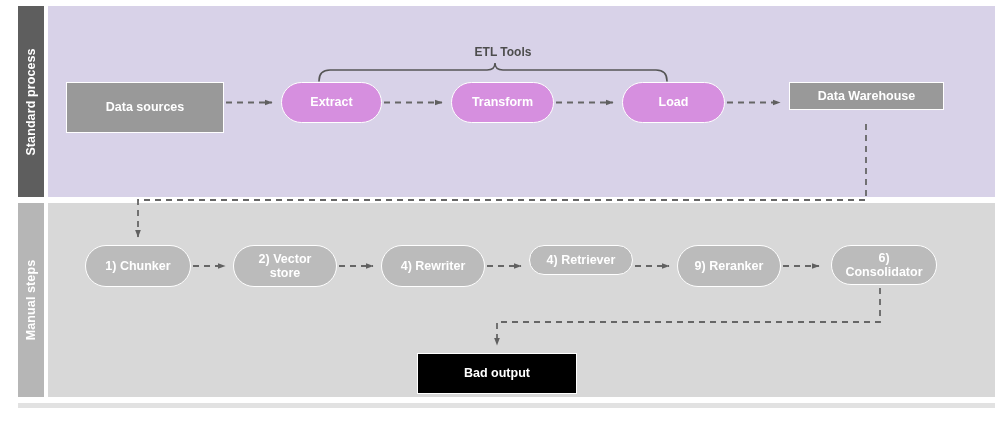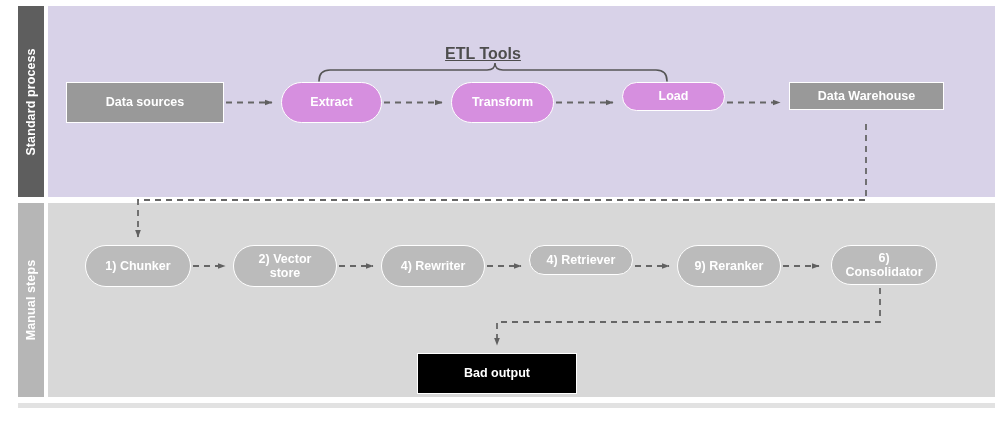--- a/index.html
+++ b/index.html
@@ -89,27 +89,26 @@
     position: absolute;
     left: 0; top: 0;
     width: 1003px; height: 430px;
     z-index: 4;
     pointer-events: none;
   }
 
   
   #etl-label {
     position: absolute;
-    left: 388px; top: 45px; width: 190px;
+    left: 408px; top: 45px; width: 190px;
     text-align: center;
-    font-size: 16px;
+    font-size: 12px;
     font-weight: bold;
     color: #4d4d4d;
     z-index: 6;
-    text-decoration: underline;
   }
 </style>
 </head>
 <body>
 
 <div id="canvas">
 
   <div class="lane-header" id="lane-top-header">
     <span>Standard process</span>
   </div>
@@ -146,33 +145,33 @@
       <path d="M880,288 L880,322 L497,322 L497,345" marker-end="url(#ah)"></path>
     </g>
 
     <g stroke="#555555" stroke-width="1.6" fill="none" stroke-linecap="round">
       <path d="M319,81 Q319,70 330,70 L487,70 Q495,70 495,63 Q495,70 503,70 L656,70 Q667,70 667,81"></path>
     </g>
   </svg>
 
   <div id="etl-label">ETL Tools</div>
 
-  <div class="node rect n-gray" style="left:66px; top:82px; width:158px; height:41px;">
+  <div class="node rect n-gray" style="left:66px; top:82px; width:158px; height:51px;">
     <span>Data sources</span>
   </div>
 
   <div class="node pill n-purple" style="left:451px; top:82px; width:103px; height:41px;">
     <span>Transform</span>
   </div>
 
   <div class="node pill n-purple" style="left:281px; top:82px; width:101px; height:41px;">
     <span>Extract</span>
   </div>
 
-  <div class="node pill n-purple" style="left:622px; top:82px; width:103px; height:29px;">
+  <div class="node pill n-purple" style="left:622px; top:82px; width:103px; height:41px;">
     <span>Load</span>
   </div>
 
   <div class="node rect n-gray" style="left:789px; top:82px; width:155px; height:28px;">
     <span>Data Warehouse</span>
   </div>
 
   <div class="node pill n-lgray" style="left:85px; top:245px; width:106px; height:42px;">
     <span>1) Chunker</span>
   </div>

